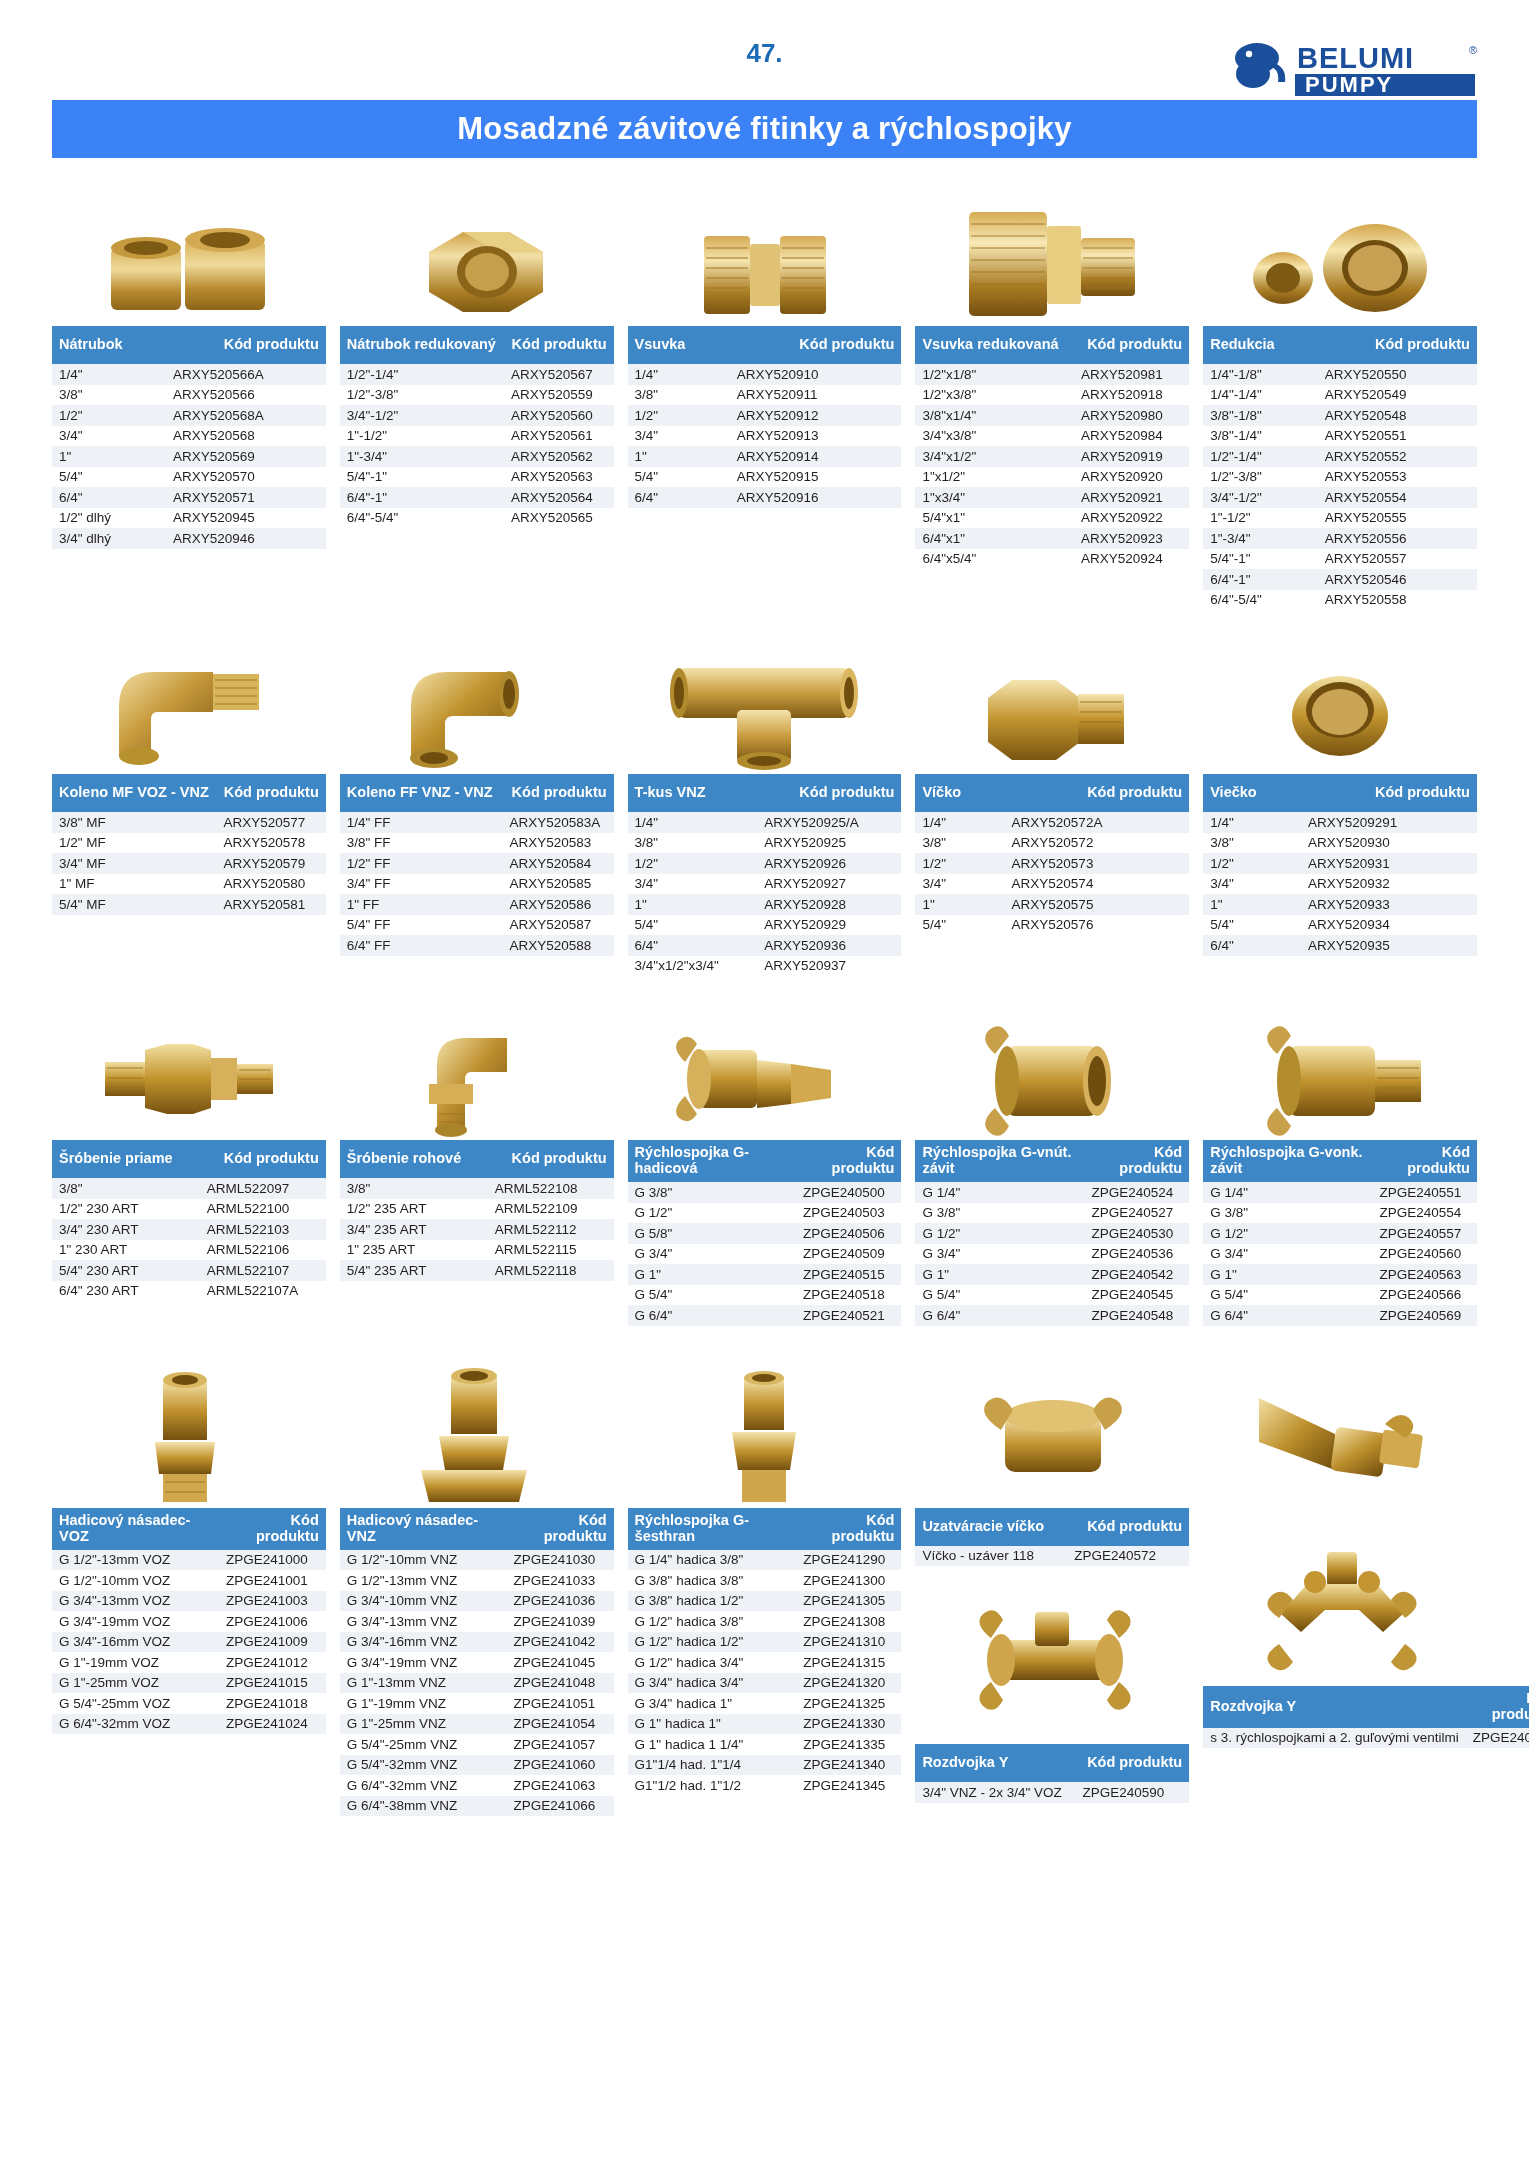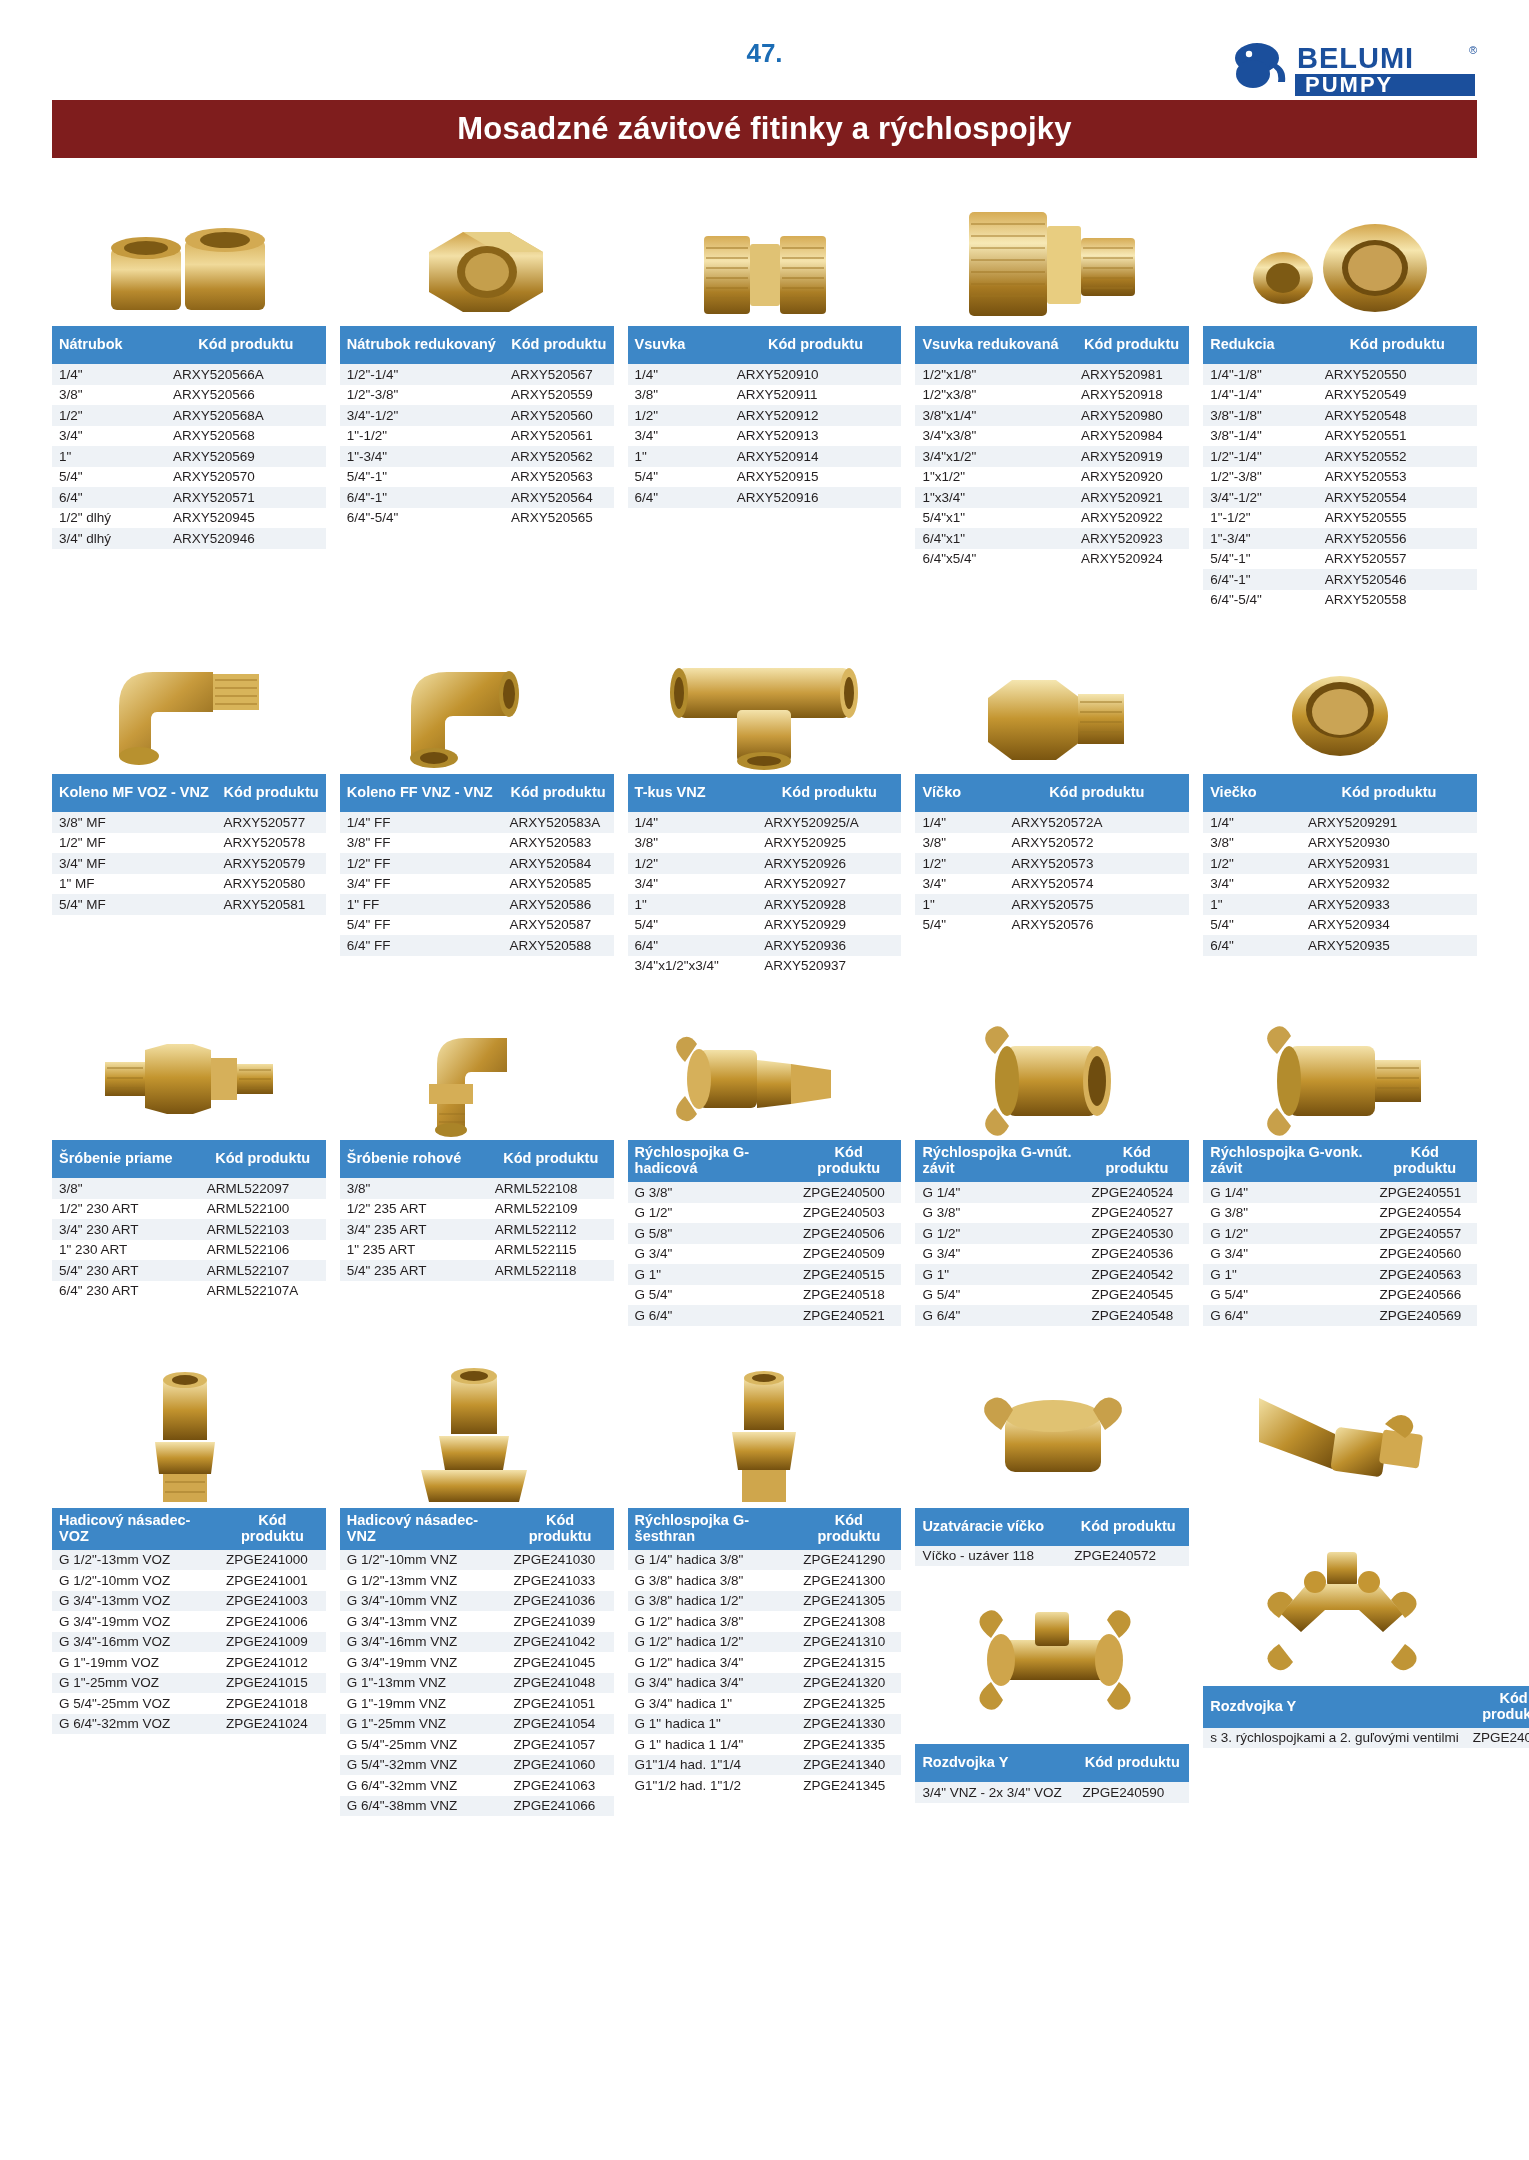--- a/index.html
+++ b/index.html
@@ -34,21 +34,21 @@
   .logo {
     position: absolute;
     right: 52px;
     top: 40px;
     width: 250px;
     height: 62px;
   }
   .logo svg { display:block; }
   .title-bar {
     margin: 0 52px 0 52px;
-    background: #7f1d1d;
+    background: #3b82f6;
     height: 58px;
     display: flex;
     align-items: center;
     justify-content: center;
   }
   .title-bar h1 {
     margin: 0;
     font-size: 31px;
     font-weight: bold;
     color: #ffffff;
@@ -83,21 +83,21 @@
     background: #3d87c7;
     color: #fff;
     font-size: 14.5px;
     font-weight: bold;
     text-align: left;
     padding: 5px 7px;
     line-height: 1.1;
     vertical-align: middle;
     height: 38px;
   }
-  table.t th.c2 { text-align: center; }
+  table.t th.c2 { text-align: right; }
   table.t td {
     padding: 2.5px 7px;
     line-height: 1.15;
     white-space: nowrap;
   }
   table.t tr:nth-child(odd) td { background: #eef2f6; }
   table.t tr:nth-child(even) td { background: #ffffff; }
   table.t td.code { text-align: left; }
   .spacer-sm { height: 14px; }
   .spacer-md { height: 18px; }

